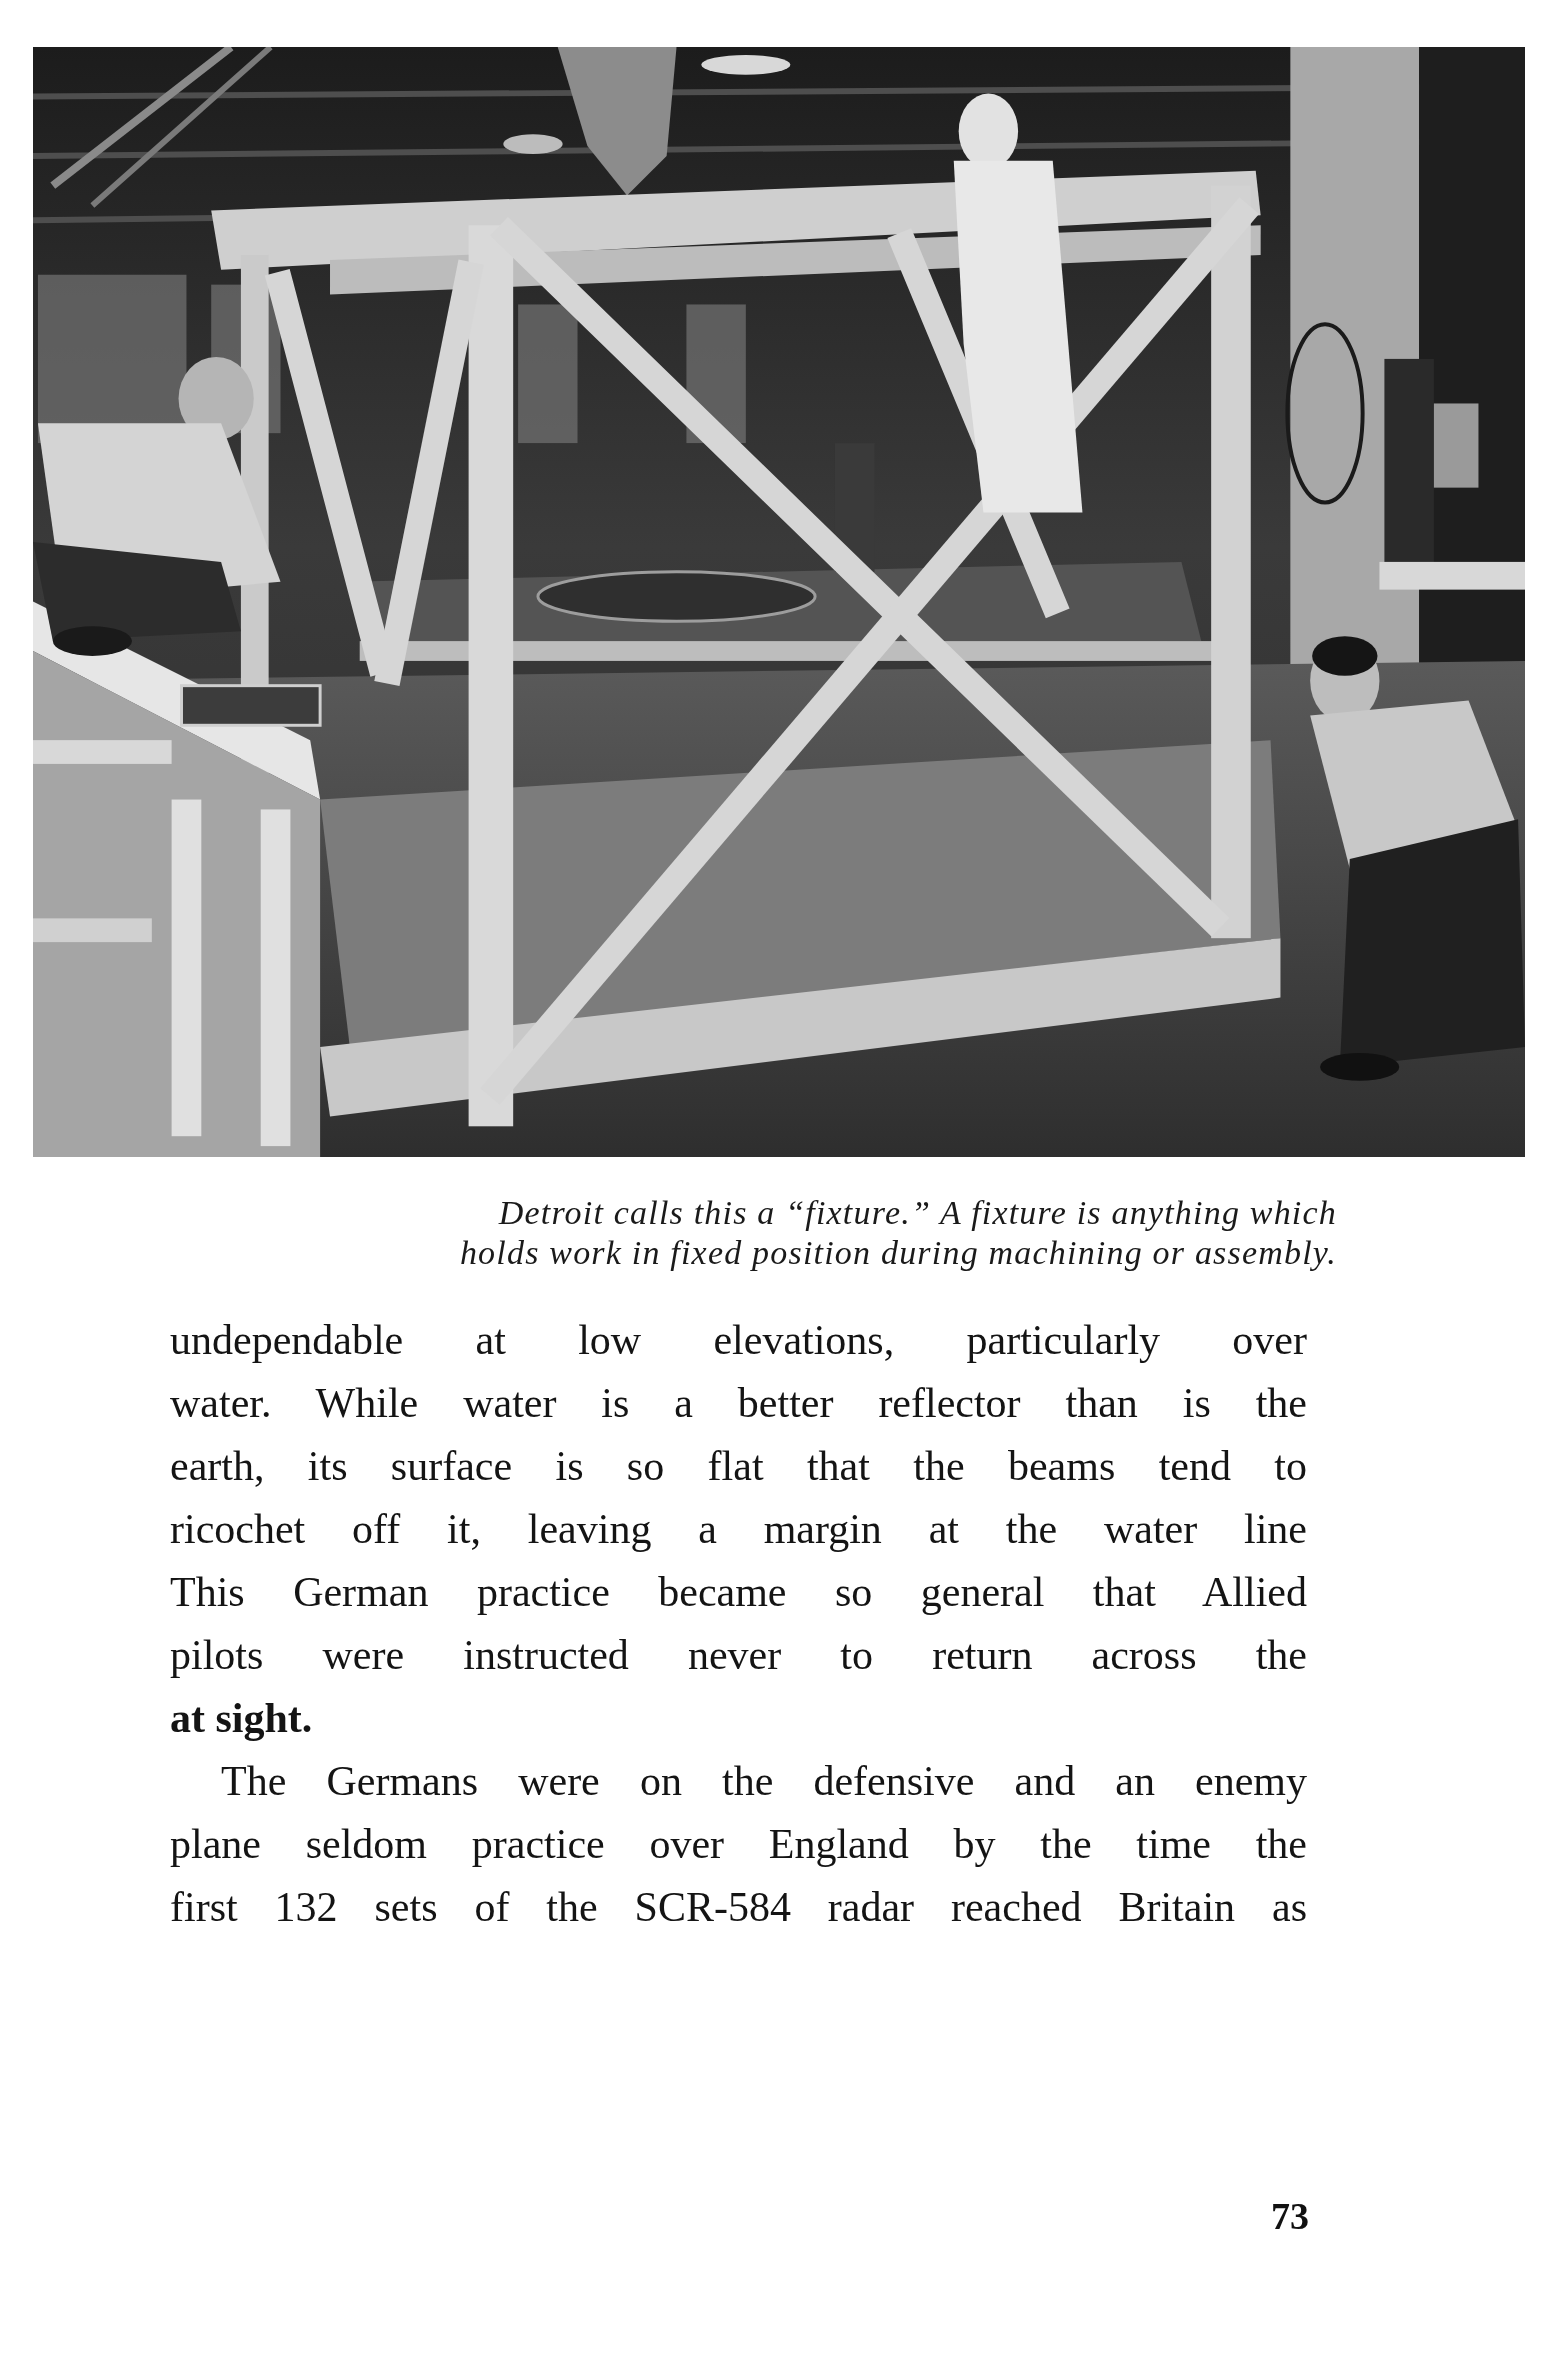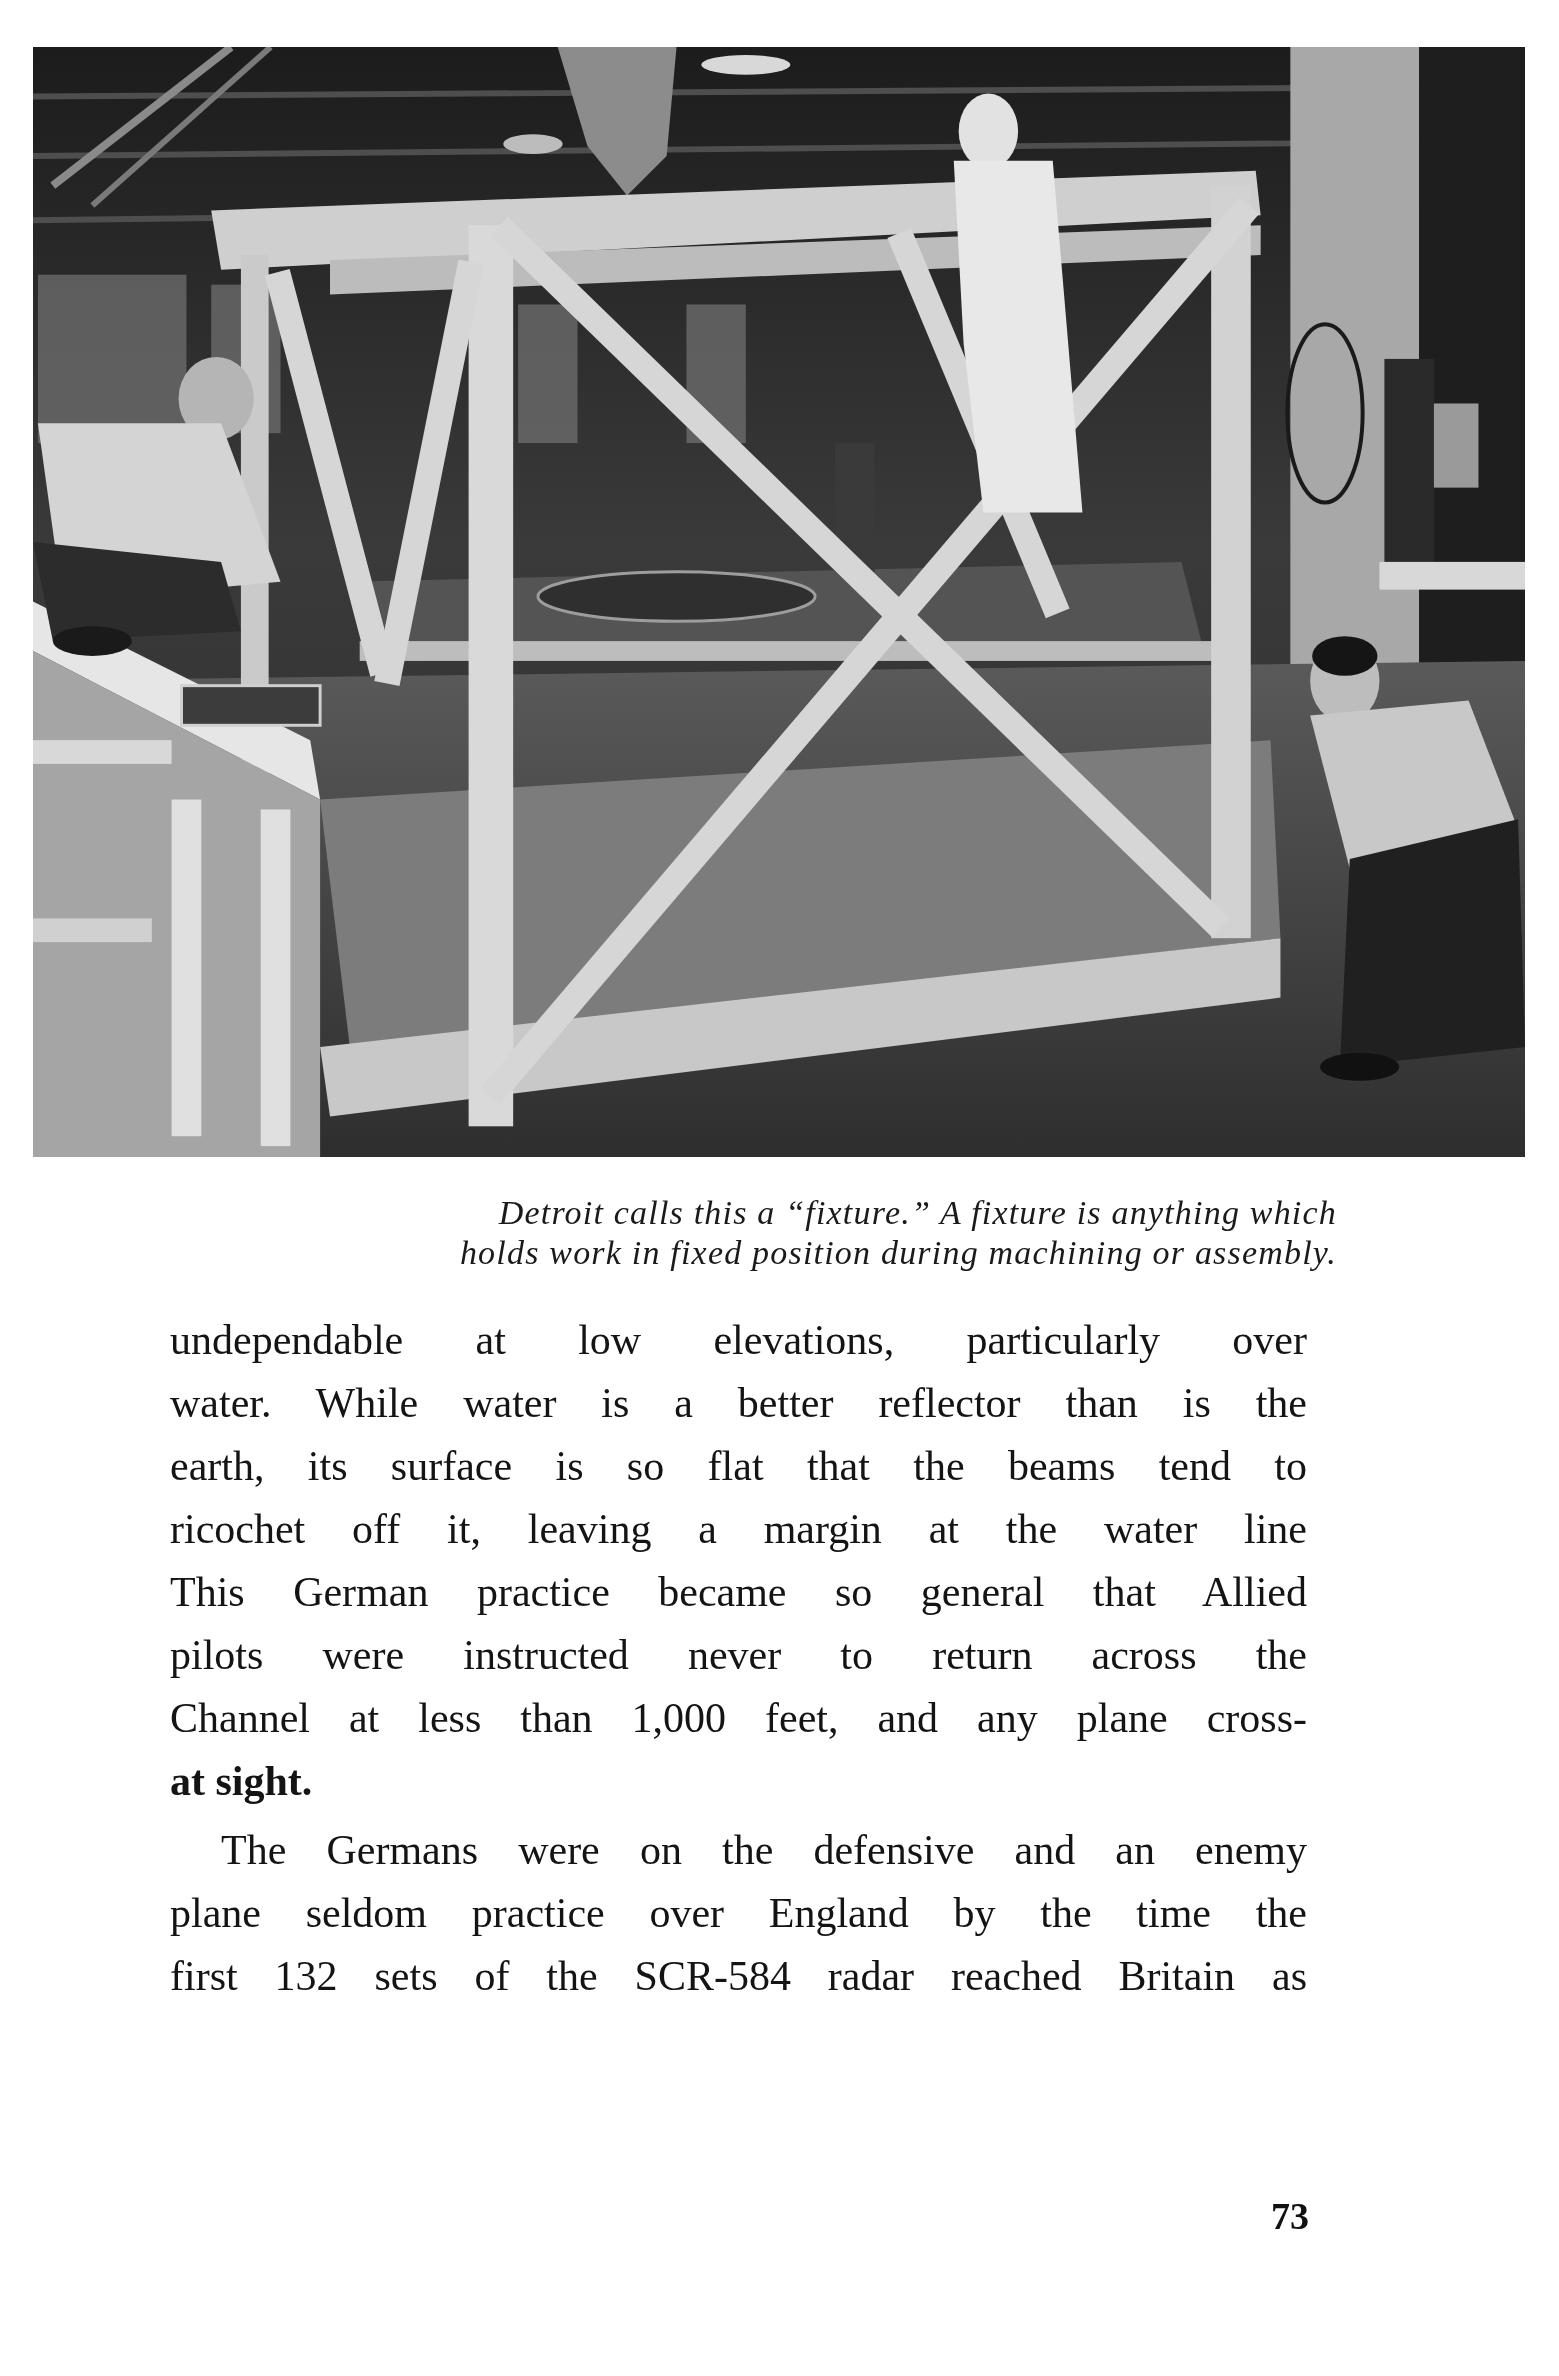--- a/index.html
+++ b/index.html
@@ -63,21 +63,20 @@
       overflow: visible;
     }
     .body-text .line.last {
       text-align-last: left;
       font-weight: bold;
     }
     .body-text .line.indent {
       padding-left: 51px;
     }
     .body-text .line.gap {
-      margin-top: 6px;
     }
     .page-number {
       position: absolute;
       left: 1238px;
       top: 2178px;
       width: 71px;
       text-align: right;
       font-weight: bold;
       font-size: 38px;
       color: #111111;
@@ -192,21 +191,20 @@
 </div>
 
 <div class="body-text">
   <div>
     <span class="line">undependable at low elevations, particularly over</span>
     <span class="line">water. While water is a better reflector than is the</span>
     <span class="line">earth, its surface is so flat that the beams tend to</span>
     <span class="line">ricochet off it, leaving a margin at the water line</span>
     <span class="line">This German practice became so general that Allied</span>
     <span class="line">pilots were instructed never to return across the</span>
-    <span class="line">Channel at less than 1,000 feet, and any plane cross-</span>
     <span class="line last">at sight.</span>
   </div>
   <div>
     <span class="line indent gap">The Germans were on the defensive and an enemy</span>
     <span class="line">plane seldom practice over England by the time the</span>
     <span class="line">first 132 sets of the SCR-584 radar reached Britain as</span>
   </div>
 </div>
 
 <div class="page-number">73</div>

